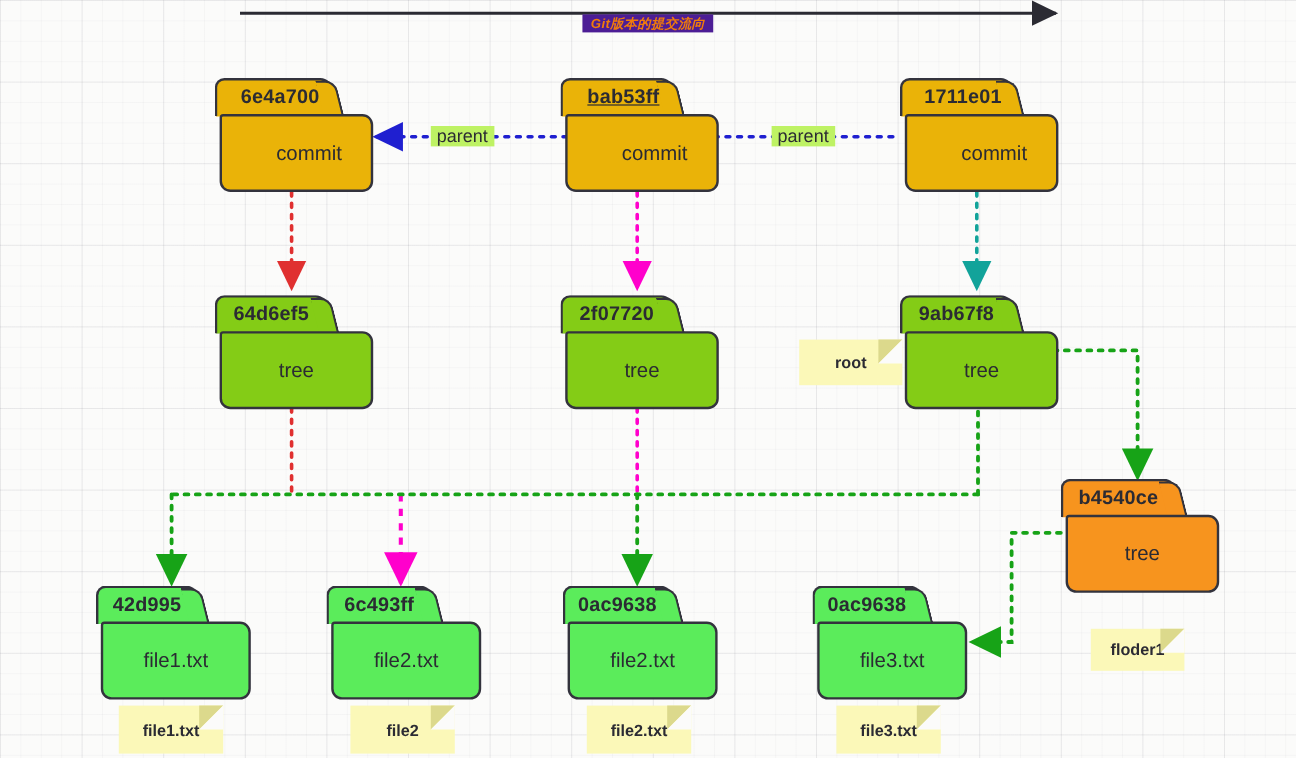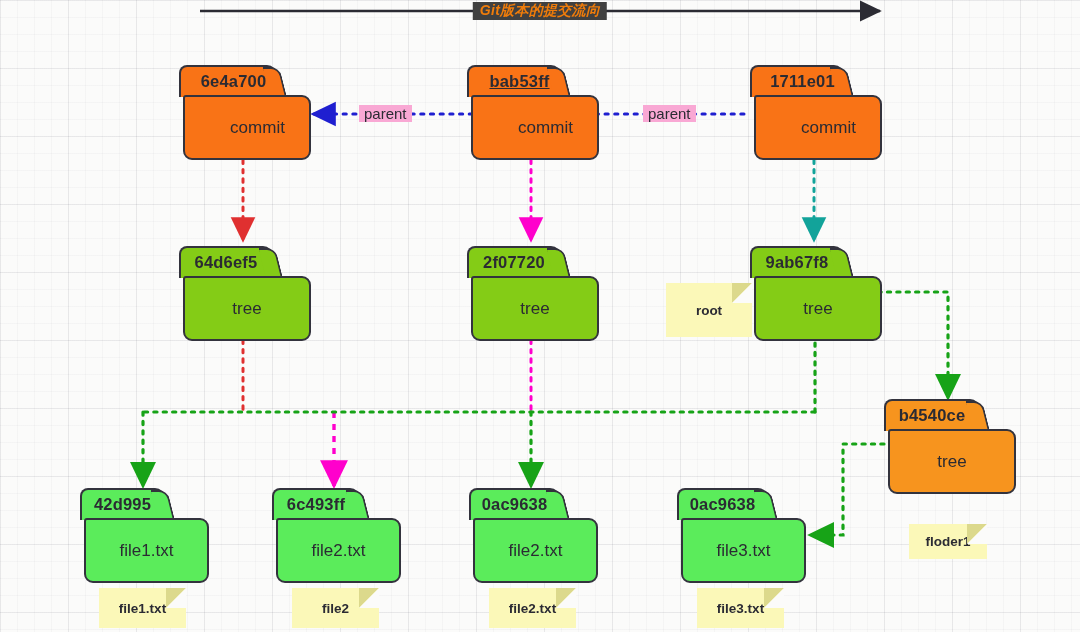--- a/index.html
+++ b/index.html
@@ -50,21 +50,21 @@
     position:absolute;left:4px;top:30px;
     box-sizing:border-box;
     border:2.5px solid #33333d;
     border-radius:3px 9px 9px 9px;
     display:flex;align-items:center;justify-content:center;
     font-size:17px;color:#2b2b33;
     z-index:3;
   }
 
   
-  .c-commit .tab,.c-commit .body{background:#f97316;padding-left:21px;}
+  .c-commit .tab,.c-commit .body{background:#eab308;padding-left:21px;}
   .c-tree   .tab,.c-tree   .body{background:#84cc16;}
   .c-tree2  .tab,.c-tree2  .body{background:#f7941e;}
   .c-file   .tab,.c-file   .body{background:#5bec5b;text-align:right;}
 
   
   .note{
     position:absolute;
     background:#fbf8b8;
     font-size:13.5px;font-weight:700;color:#2b2b33;
     display:flex;align-items:center;justify-content:center;
@@ -78,28 +78,28 @@
   }
   .note::before{
     content:"";position:absolute;right:0;top:0;
     border-style:solid;border-width:20px 20px 0 0;
     border-color:#dcd98c transparent transparent transparent;
   }
 
   
   #title-wrap{position:absolute;left:0;top:0;width:1080px;height:34px;}
   #title-text{
-    position:absolute;left:50%;top:2px;transform:translateX(-50%);
-    background:#404040;padding:0 7px;
-    font-size:14px;font-weight:700;font-style:italic;
+    position:absolute;left:50%;top:12px;transform:translateX(-50%);
+    background:#4c1d95;padding:0 7px;
+    font-size:11px;font-weight:700;font-style:italic;
     color:#f07c0a;white-space:nowrap;
     letter-spacing:.3px;
   }
   .edge-label{
-    position:absolute;background:#f9a8d4;padding:0 5px;
+    position:absolute;background:#bef264;padding:0 5px;
     font-size:15px;color:#2b2b33;white-space:nowrap;
   }
 </style>
 </head>
 <body>
 
 <div id="canvas"></div>
 
 <svg id="edges" viewBox="0 0 1080 632">
   <defs>
@@ -174,21 +174,21 @@
 <div class="node c-tree" style="left:179px;top:246px;">
   <div class="tab" style="width:94px;">64d6ef5</div>
   <div class="body" style="width:128px;height:65px;">tree</div>
 </div>
 
 <div class="node c-tree" style="left:467px;top:246px;">
   <div class="tab" style="width:94px;">2f07720</div>
   <div class="body" style="width:128px;height:65px;">tree</div>
 </div>
 
-<div class="note" style="left:666px;top:283px;width:86px;height:54px;">root</div>
+<div class="note" style="left:666px;top:283px;width:86px;height:38px;">root</div>
 
 <div class="node c-tree" style="left:750px;top:246px;">
   <div class="tab" style="width:94px;text-align:right;">9ab67f8</div>
   <div class="body" style="width:128px;height:65px;">tree</div>
 </div>
 
 <div class="note" style="left:909px;top:524px;width:78px;height:35px;">floder1</div>
 
 <div class="node c-tree2" style="left:884px;top:399px;">
   <div class="tab" style="width:96px;">b4540ce</div>

